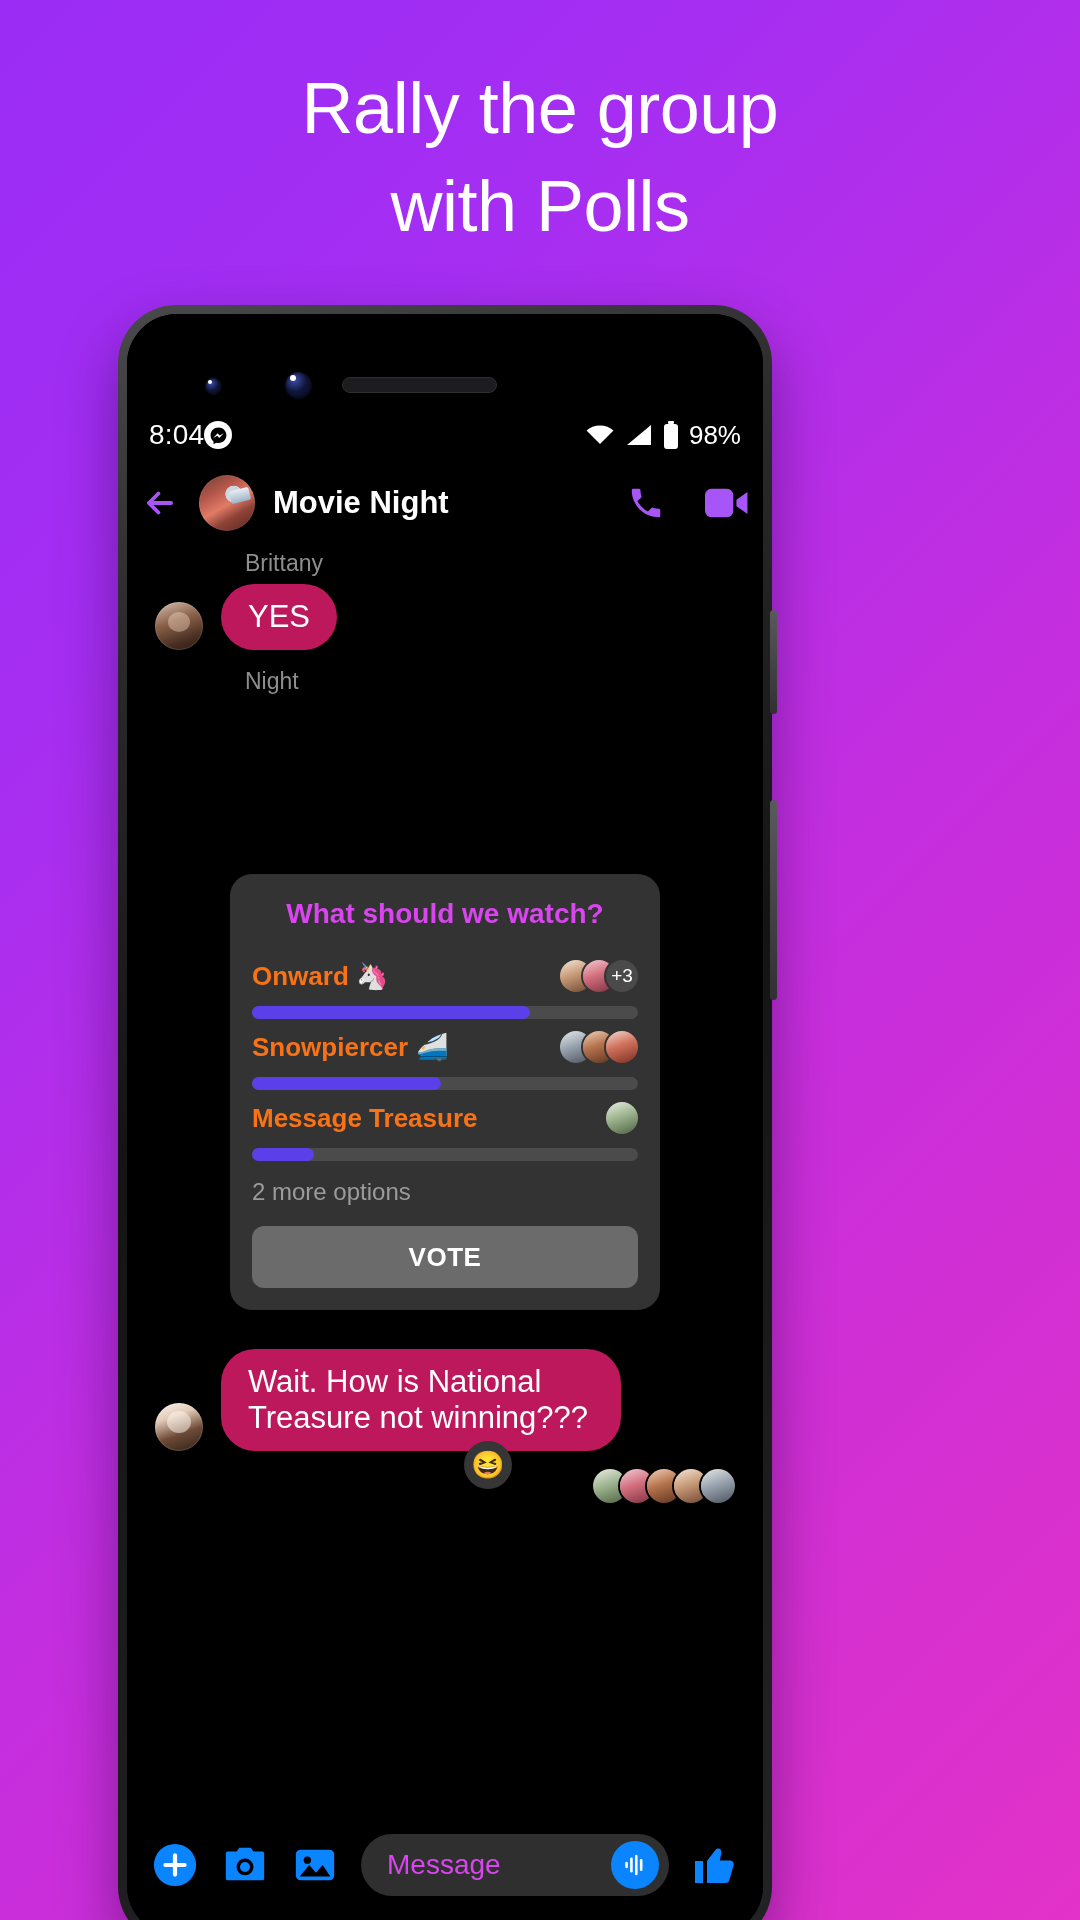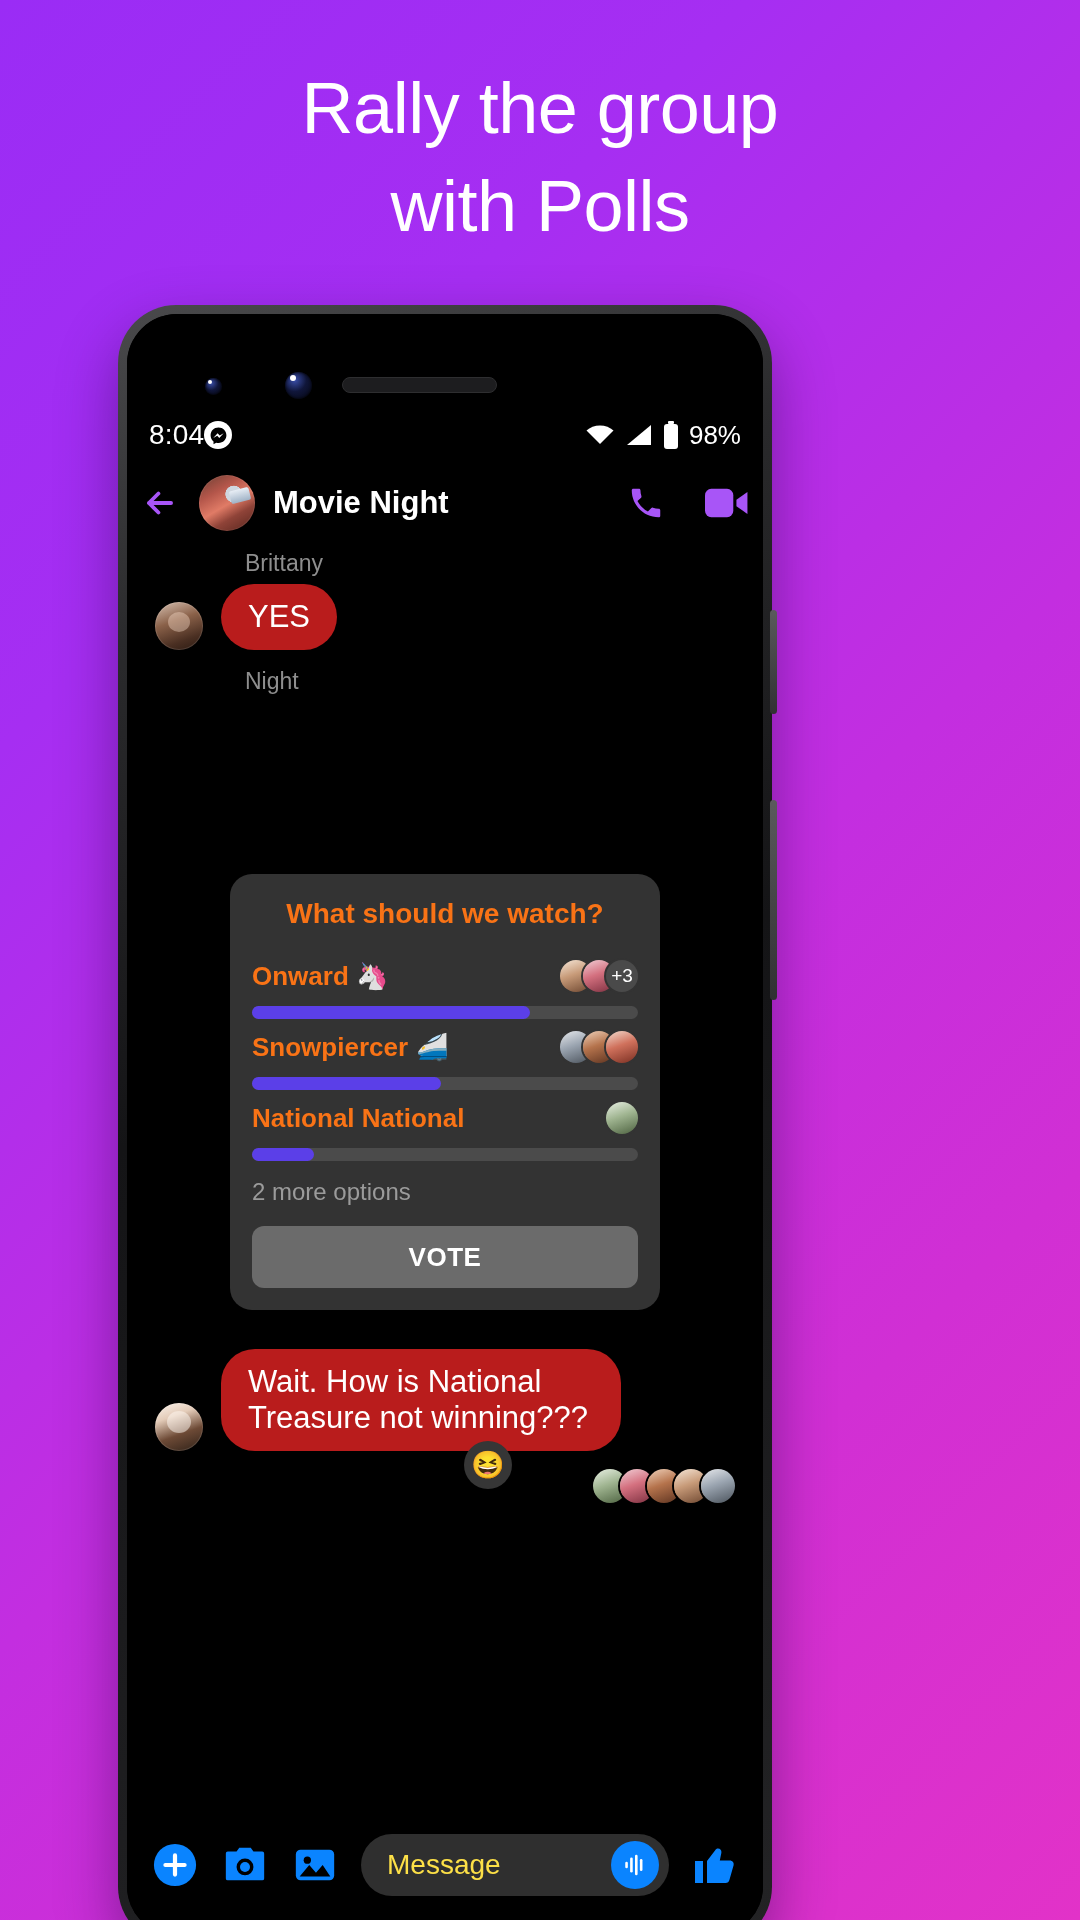--- a/index.html
+++ b/index.html
@@ -101,27 +101,27 @@
              box-shadow:inset 0 0 0 1px rgba(255,255,255,.12); position:relative; }
   .av-b{ background:linear-gradient(160deg,#d9c3b4 0%, #8a6149 40%, #4a2f22 75%, #2a1a12 100%); }
   .av-b::after{ content:""; position:absolute; left:13px; top:10px; width:22px; height:20px;
                 border-radius:50%; background:rgba(255,230,210,.38); }
   .av-r{ background:linear-gradient(160deg,#f0cdb6 0%, #c98a63 38%, #8a4f33 72%, #53281a 100%); }
   .av-r::after{ content:""; position:absolute; left:10px; top:7px; width:28px; height:24px;
                 border-radius:50%; background:rgba(255,240,225,.42); }
   .av-g{ background:linear-gradient(160deg,#fdf6ef 0%, #e3cbb8 30%, #6d4a36 62%, #2e2118 100%); }
   .av-g::after{ content:""; position:absolute; left:12px; top:8px; width:24px; height:22px;
                 border-radius:50%; background:rgba(255,250,244,.5); }
-  .bubble{ background:#b91c1c; color:#fff; border-radius:34px;
+  .bubble{ background:#be185d; color:#fff; border-radius:34px;
            padding:15px 27px; font-size:31px; margin-left:18px; max-width:400px; }
 
   
   .poll-wrap{ position:absolute; top:560px; left:0; width:100%; display:flex; justify-content:center; }
   .poll-card{ width:430px; background:#333333; border-radius:22px; padding:24px 22px 22px; }
-  .poll-title{ color:#f97316; font-size:28px; font-weight:bold; text-align:center; margin-bottom:27px; }
+  .poll-title{ color:#d946ef; font-size:28px; font-weight:bold; text-align:center; margin-bottom:27px; }
   .poll-opt{ margin-bottom:9px; }
   .opt-head{ display:flex; align-items:center; height:38px; }
   .opt-label{ color:#f97316; font-size:26px; font-weight:bold; white-space:nowrap; }
   .opt-emoji{ font-size:26px; margin-left:8px; }
   .voters{ margin-left:auto; display:flex; align-items:center; }
   .voter{ width:32px; height:32px; border-radius:50%; margin-left:-9px;
           box-shadow:0 0 0 2px #333333; position:relative; overflow:hidden; }
   .v1{ background:linear-gradient(160deg,#f6e7d8,#c79a78 45%,#6e4730); }
   .v2{ background:linear-gradient(160deg,#f1cfd6,#d4707f 45%,#7d3040); }
   .v3{ background:linear-gradient(160deg,#e7e9ec,#9aa4b0 45%,#4b535c); }
@@ -147,21 +147,21 @@
          box-shadow:0 0 0 2px #000; }
 
   
   .composer{ position:absolute; bottom:26px; left:0; width:100%; height:90px;
              display:flex; align-items:center; padding:0 24px; gap:22px; }
   .comp-icon{ width:48px; height:48px; flex:0 0 auto; display:flex;
               align-items:center; justify-content:center; }
   .comp-icon svg{ display:block; }
   .comp-field{ flex:1 1 auto; height:62px; border-radius:31px; background:#2f2f2f;
                display:flex; align-items:center; padding:0 10px 0 26px; }
-  .comp-ph{ color:#fde047; font-size:28px; }
+  .comp-ph{ color:#d946ef; font-size:28px; }
   .mic{ margin-left:auto; width:48px; height:48px; border-radius:50%; background:#0a84ff;
         display:flex; align-items:center; justify-content:center; }
 </style>
 </head>
 <body>
 
 <div class="headline">
   <span class="l1">Rally the group</span>
   <span class="l2">with Polls</span>
 </div>
@@ -274,21 +274,21 @@
                 <span class="voter v5"></span>
               </span>
             </div>
             <div class="bar-track" style="background: rgb(75, 75, 75);">
               <div class="bar-fill" style="width: 49%; background: rgb(91, 63, 232);"></div>
             </div>
           </div>
 
           <div class="poll-opt">
             <div class="opt-head">
-              <span class="opt-label">National National</span>
+              <span class="opt-label">Message Treasure</span>
               <span class="voters">
                 <span class="voter v6"></span>
               </span>
             </div>
             <div class="bar-track" style="background: rgb(75, 75, 75);">
               <div class="bar-fill" style="width: 16%; background: rgb(91, 63, 232);"></div>
             </div>
           </div>
 
           <div class="more-opts">2 more options</div>

